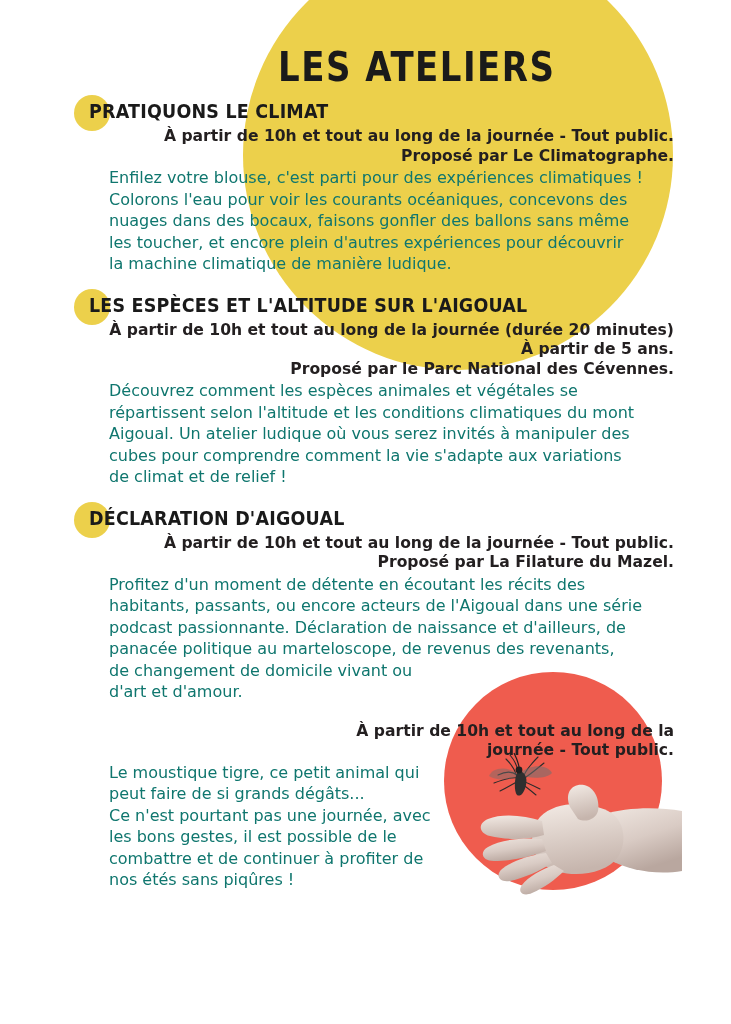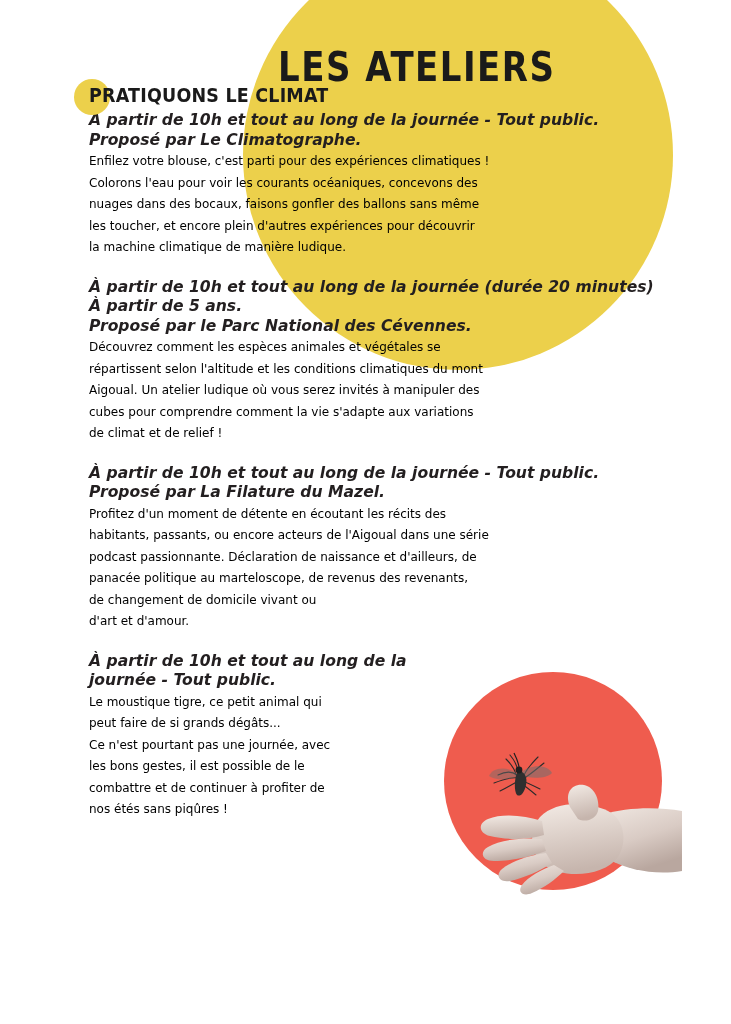--- a/index.html
+++ b/index.html
@@ -51,21 +51,21 @@
     line-height: 1;
     color: #1a1a1a;
     transform: scaleY(1.18);
     transform-origin: left top;
   }
 
   
   .content {
     position: absolute;
     left: 74px;
-    top: 84px;
+    top: 100px;
     width: 600px;
     z-index: 2;
   }
 
   .workshop {
     position: relative;
     margin-bottom: 19px;
   }
 
   .wk-head-wrap {
@@ -97,34 +97,35 @@
     transform-origin: left center;
     white-space: nowrap;
   }
 
   .wk-body {
     padding-left: 15px;
     margin-top: 1px;
   }
 
   .wk-ital {
-    font-style: italic;
     font-weight: bold;
     font-size: 15.6px;
     line-height: 19.5px;
     color: #231f20;
     white-space: pre-line;
+    text-align: right;
   }
 
   .wk-text {
-    font-size: 12px;
+    font-size: 16px;
     line-height: 21.5px;
-    color: #000000;
+    color: #0f766e;
     white-space: pre-line;
     margin-top: 1px;
+    margin-left: 20px;
   }
 
   
   .hand-art {
     position: absolute;
     left: 452px;
     top: 745px;
     width: 230px;
     height: 160px;
     z-index: 4;
@@ -150,33 +151,41 @@
 Proposé par Le Climatographe.</div>
       <div class="wk-text">Enfilez votre blouse, c'est parti pour des expériences climatiques !
 Colorons l'eau pour voir les courants océaniques, concevons des
 nuages dans des bocaux, faisons gonfler des ballons sans même
 les toucher, et encore plein d'autres expériences pour découvrir
 la machine climatique de manière ludique.</div>
     </div>
   </div>
 
   <div class="workshop">
+    <div class="wk-head-wrap">
+      <span class="wk-dot"></span>
+      <span class="wk-title">LES ESPÈCES ET L'ALTITUDE SUR L'AIGOUAL</span>
+    </div>
     <div class="wk-body">
       <div class="wk-ital">À partir de 10h et tout au long de la journée (durée 20 minutes)
 À partir de 5 ans.
 Proposé par le Parc National des Cévennes.</div>
       <div class="wk-text">Découvrez comment les espèces animales et végétales se
 répartissent selon l'altitude et les conditions climatiques du mont
 Aigoual. Un atelier ludique où vous serez invités à manipuler des
 cubes pour comprendre comment la vie s'adapte aux variations
 de climat et de relief !</div>
     </div>
   </div>
 
   <div class="workshop">
+    <div class="wk-head-wrap">
+      <span class="wk-dot"></span>
+      <span class="wk-title">DÉCLARATION D'AIGOUAL</span>
+    </div>
     <div class="wk-body">
       <div class="wk-ital">À partir de 10h et tout au long de la journée - Tout public.
 Proposé par La Filature du Mazel.</div>
       <div class="wk-text">Profitez d'un moment de détente en écoutant les récits des
 habitants, passants, ou encore acteurs de l'Aigoual dans une série
 podcast passionnante. Déclaration de naissance et d'ailleurs, de
 panacée politique au marteloscope, de revenus des revenants,
 de changement de domicile vivant ou
 d'art et d'amour.</div>
     </div>

